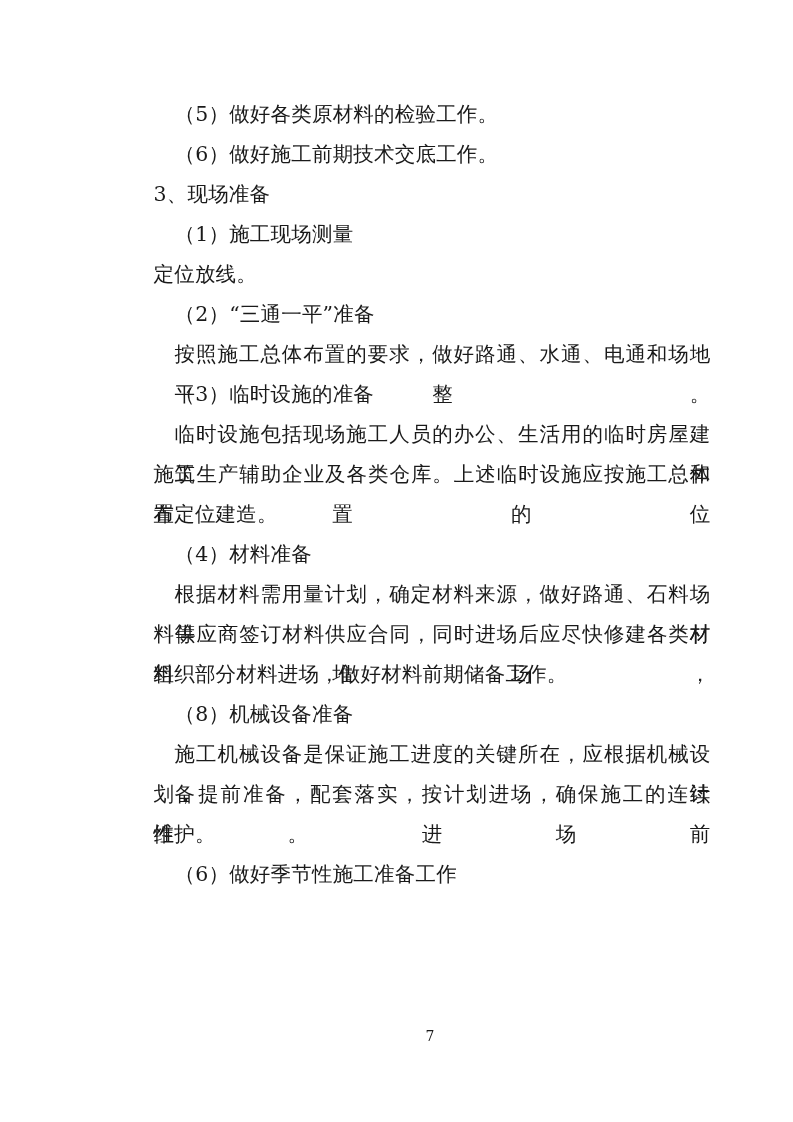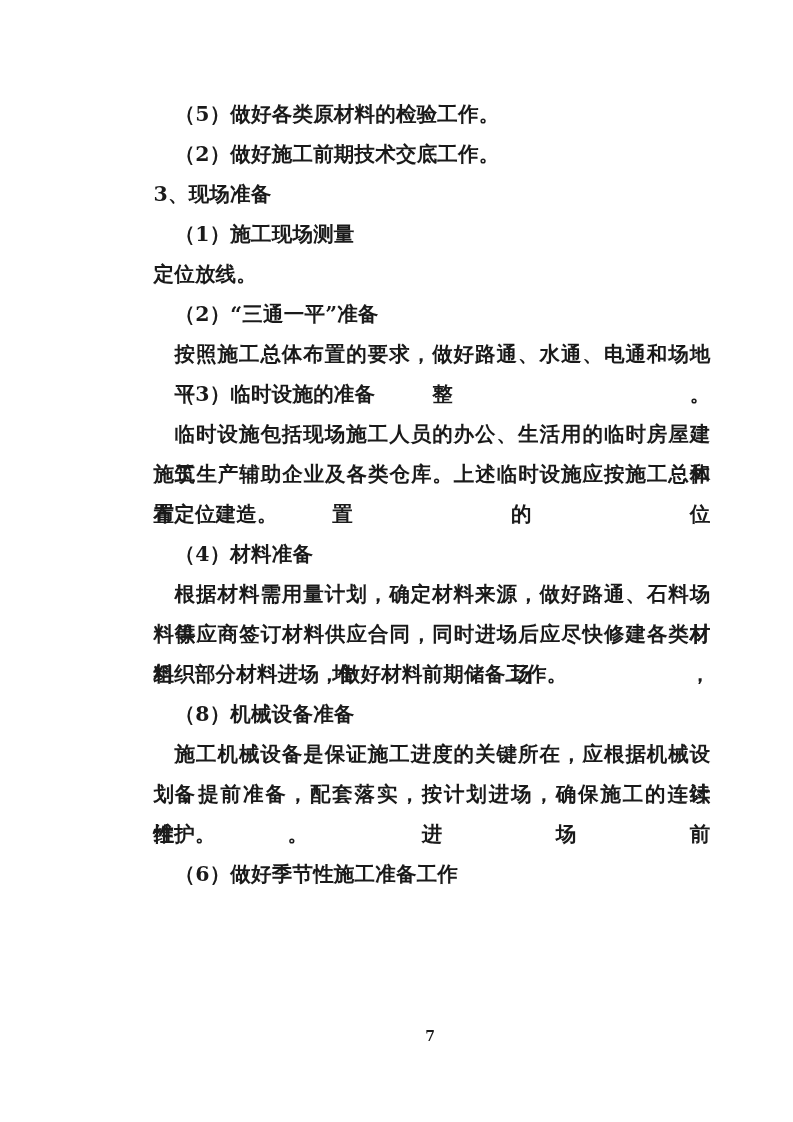--- a/index.html
+++ b/index.html
@@ -12,21 +12,20 @@
     font-family: "DejaVu Serif", "Liberation Serif", serif;
     color: #000000;
   }
   #page {
     position: relative;
     width: 726px;
     height: 1122px;
     background: #ffffff;
     overflow: hidden;
     margin: 0 auto;
-    font-weight: bold;
   }
   #text-body {
     position: absolute;
     left: 120px;
     top: 94px;
     width: 557px;
   }
   .line {
     height: 40px;
     line-height: 40px;
@@ -65,21 +64,21 @@
     margin-left: 0px;
   }
 </style>
 </head>
 <body>
 
 <div id="page">
 
   <div id="text-body">
       <div class="line indent-1">（5）做好各类原材料的检验工作。</div>
-      <div class="line indent-1">（2）做好施工前期技术交底工作。</div>
+      <div class="line indent-1">（6）做好施工前期技术交底工作。</div>
       <div class="line flush">3、现场准备</div>
       <div class="line indent-1">（1）施工现场测量</div>
       <div class="line flush">定位放线。</div>
       <div class="line indent-1">（2）“三通一平”准备</div>
       <div class="line indent-1 justify">按照施工总体布置的要求，做好路通、水通、电通和场地平整。</div>
       <div class="line indent-1">（3）临时设施的准备</div>
       <div class="line indent-1 justify">临时设施包括现场施工人员的办公、生活用的临时房屋建筑和</div>
       <div class="line flush justify">施工生产辅助企业及各类仓库。上述临时设施应按施工总体布置的位</div>
       <div class="line flush">置定位建造。</div>
       <div class="line indent-1">（4）材料准备</div>

